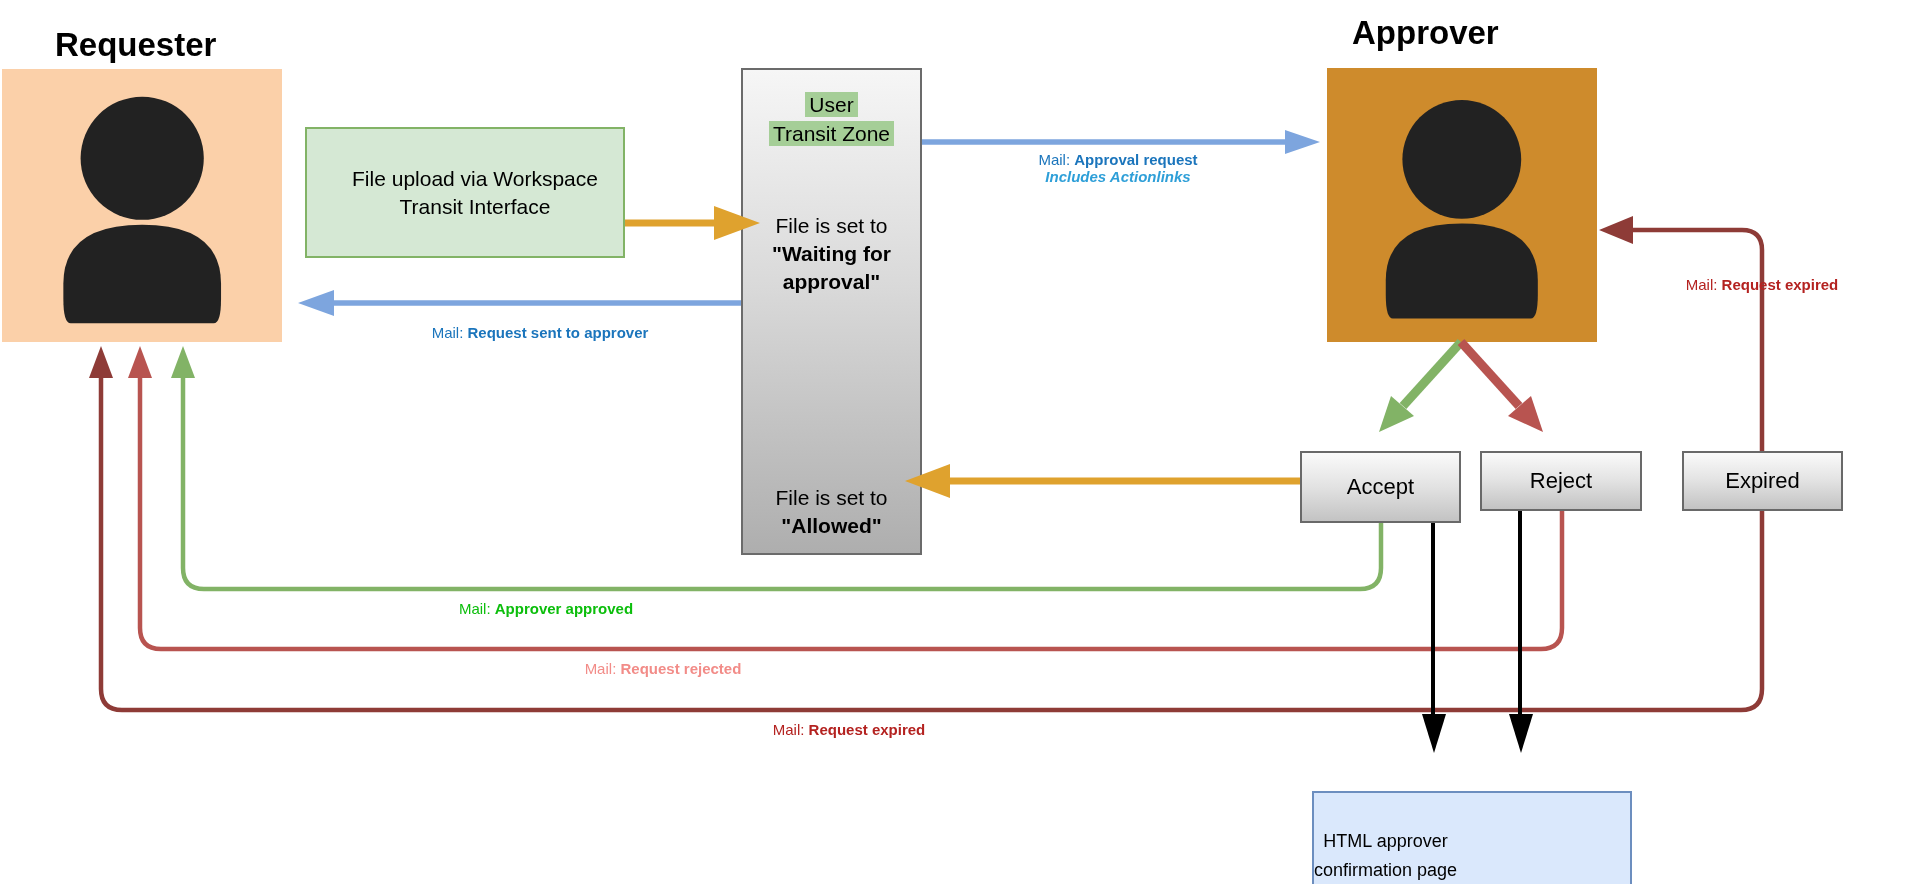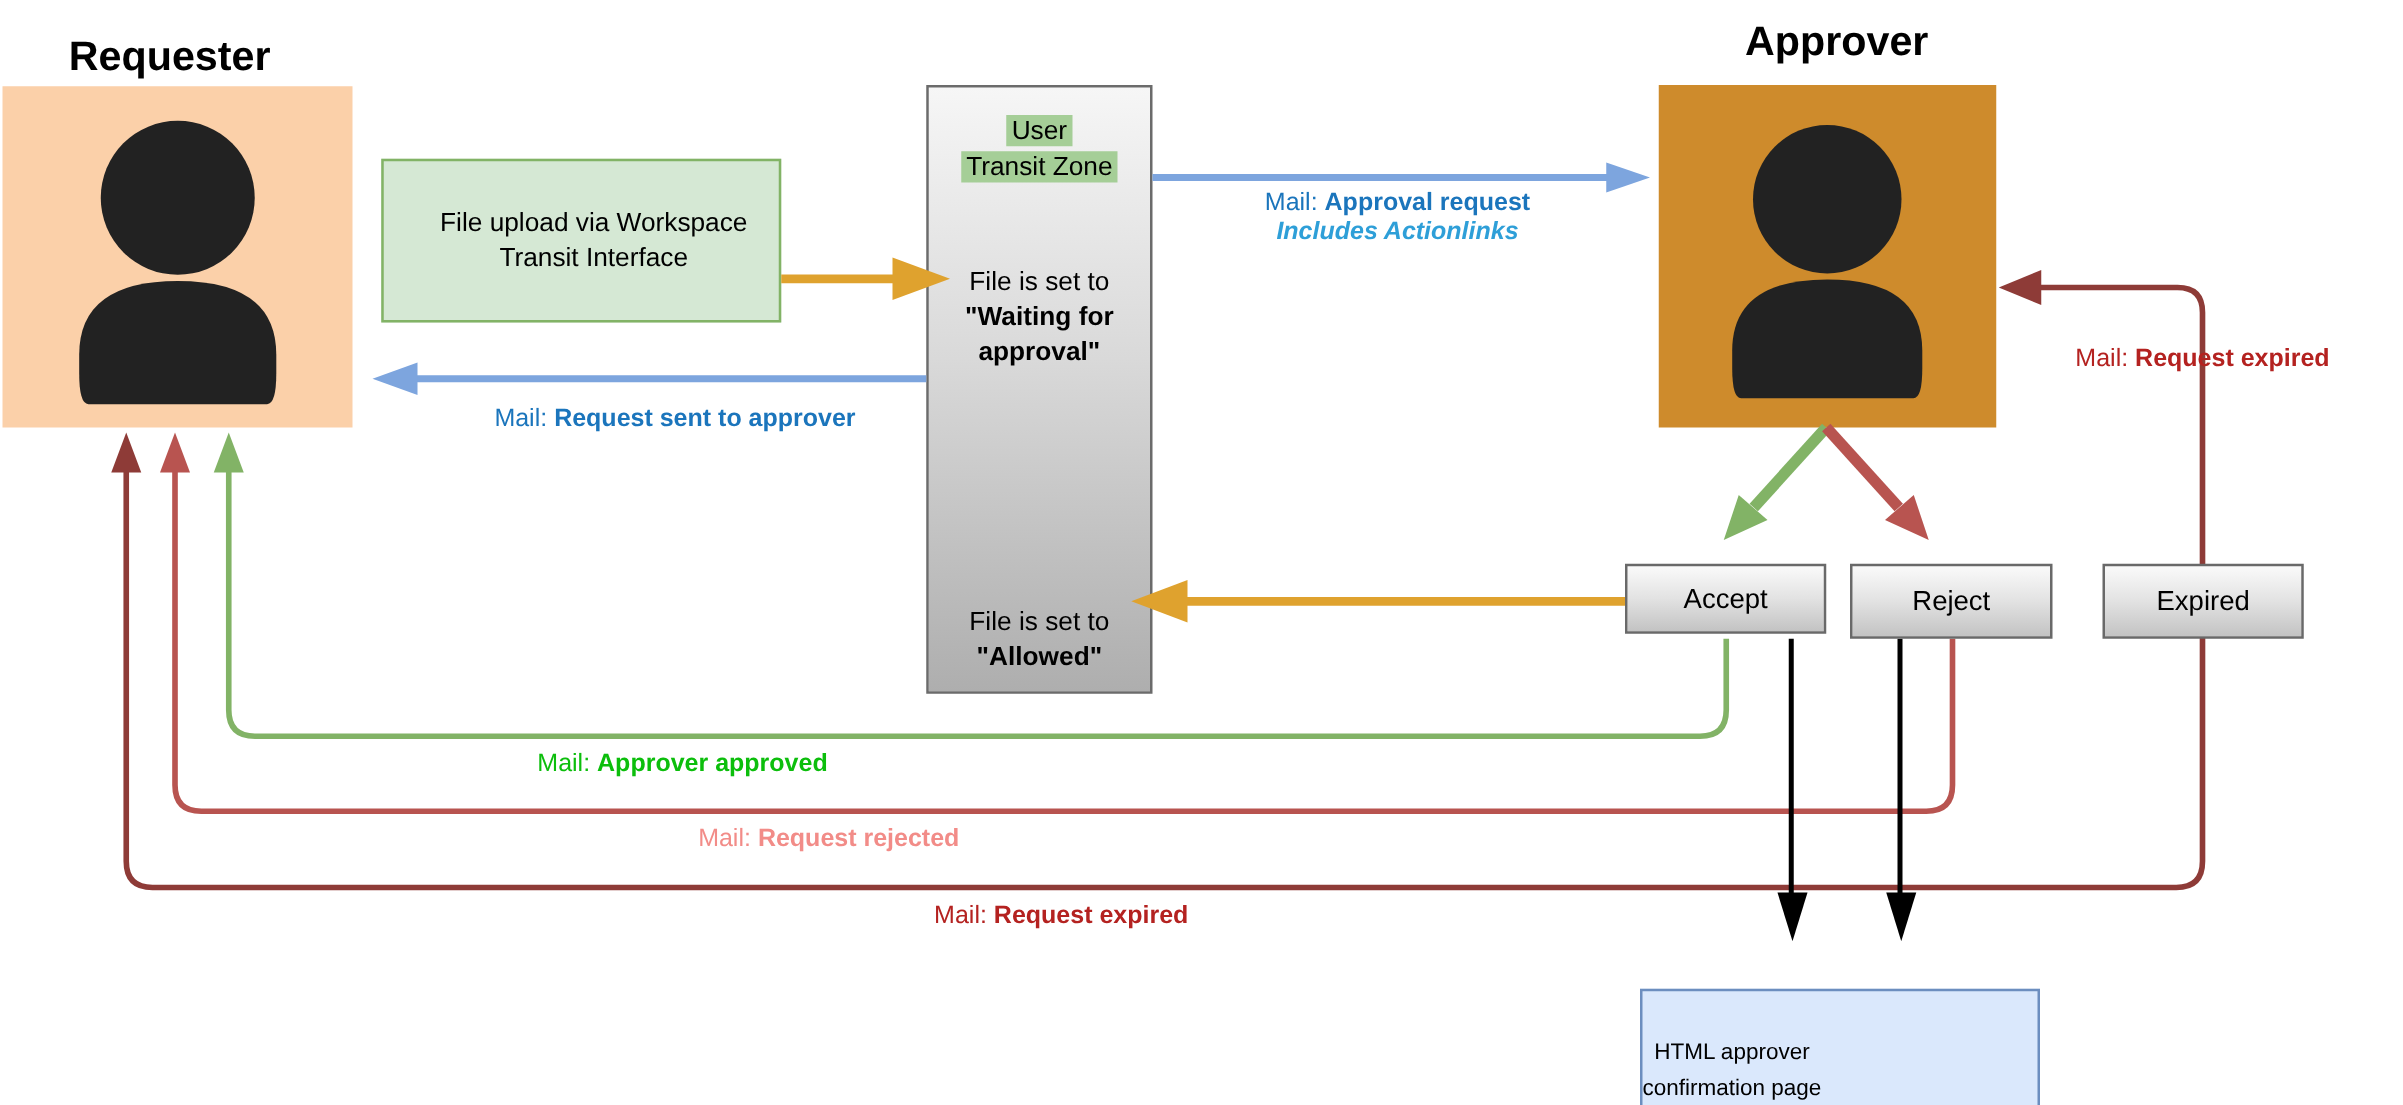--- a/index.html
+++ b/index.html
@@ -22,35 +22,35 @@
   .tz-waiting{position:absolute;top:142px;left:0;right:0;text-align:center;}
   .tz-allowed{position:absolute;top:414px;left:0;right:0;text-align:center;}
   .b{font-weight:bold;}
   
   .btn{position:absolute;box-sizing:border-box;z-index:3;
        background:linear-gradient(to bottom,#fafafa 0%,#e2e2e2 50%,#c3c3c3 100%);
        border:2px solid #696969;display:flex;align-items:center;justify-content:center;
        font-size:22px;color:#000;}
   
   .title{position:absolute;z-index:4;font-size:33px;font-weight:bold;color:#000000;}
-  .mail{position:absolute;z-index:4;font-size:20px;text-align:center;white-space:nowrap;}
+  .mail{position:absolute;z-index:4;font-size:15px;text-align:center;white-space:nowrap;}
   .mail .b{font-weight:bold;}
   .mail-blue{color:var(--blue-text,#1B75BC);}
   .mail-sub{font-style:italic;font-weight:bold;color:var(--blue-italic,#2E9FD8);}
   .mail-green{color:var(--green-text,#0CBE0C);}
   .mail-salmon{color:var(--salmon-text,#F28C88);text-align:center;}
   .mail-darkred{color:var(--darkred-text,#B42220);}
   
   #arrows{position:absolute;left:0;top:0;z-index:2;}
 </style>
 </head>
 <body>
 
 <div class="title" style="left:55px;top:26px;">Requester</div>
-<div class="title" style="left:1396px;top:14px;">Approver</div>
+<div class="title" style="left:1352px;top:14px;">Approver</div>
 
 <div class="box actor-box" style="left:2px;top:69px;width:280px;height:273px;background:var(--peach,#FBD0A9);">
   <svg viewBox="0 0 100 100">
     <circle cx="50" cy="31" r="25" style="fill:var(--person,#222);"></circle>
     <path d="M21,98 Q18,98 18,88 L18,82 Q18,58 50,58 Q82,58 82,82 L82,88 Q82,98 79,98 Z" style="fill:var(--person,#222);"></path>
   </svg>
 </div>
 <div class="box actor-box" style="left:1327px;top:68px;width:270px;height:274px;background:var(--orange,#CE8B2C);">
   <svg viewBox="0 0 100 100">
     <circle cx="50" cy="31" r="25" style="fill:var(--person,#222);"></circle>
@@ -144,21 +144,21 @@
     <path d="M1433,511 V718" style="stroke:#000;stroke-width:4;fill:none;"></path>
     <polygon points="1434,753 1446,714 1422,714" style="fill:#000;"></polygon>
   </g>
 
   <g>
     <path d="M1520,511 V718" style="stroke:#000;stroke-width:4;fill:none;"></path>
     <polygon points="1521,753 1533,714 1509,714" style="fill:#000;"></polygon>
   </g>
 </svg>
 
-<div class="btn" style="left:1300px;top:451px;width:161px;height:56px;">Accept</div>
+<div class="btn" style="left:1300px;top:451px;width:161px;height:72px;">Accept</div>
 <div class="btn" style="left:1480px;top:451px;width:162px;height:60px;">Reject</div>
 <div class="btn" style="left:1682px;top:451px;width:161px;height:60px;">Expired</div>
 
 <div class="mail mail-blue" style="left:968px;top:151px;width:300px;">
   <div><span>Mail: </span><span class="b">Approval request</span></div>
   <div class="mail-sub">Includes Actionlinks</div>
 </div>
 
 <div class="mail mail-blue" style="left:378px;top:324px;width:300px;margin-left:12px;">
   <span>Mail: </span><span class="b">Request sent to approver</span>

